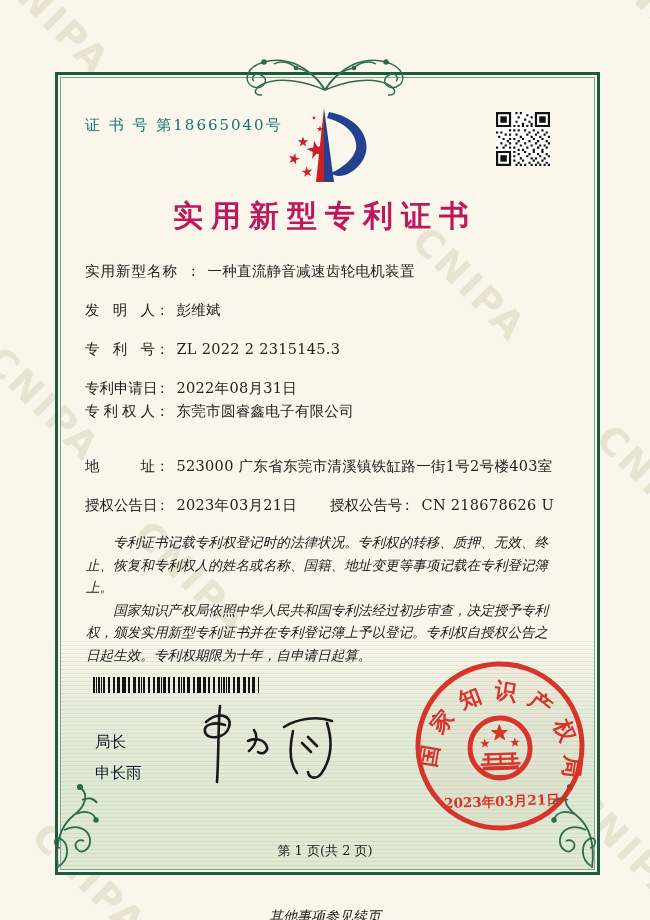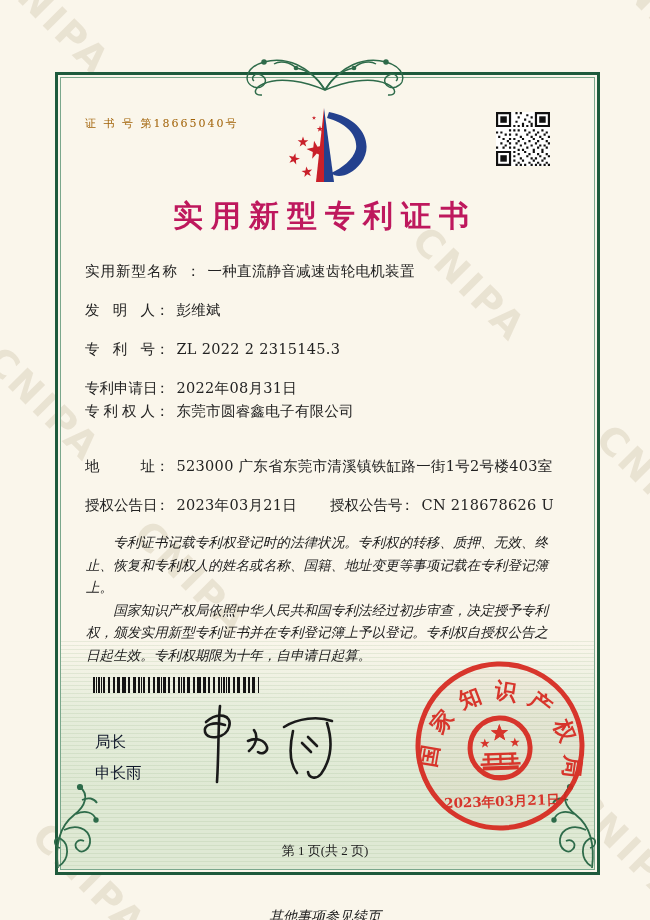--- a/index.html
+++ b/index.html
@@ -28,21 +28,21 @@
     background:
       repeating-linear-gradient(180deg, rgba(134,168,120,.16) 0 1px, rgba(0,0,0,0) 1px 4px),
       linear-gradient(180deg, rgba(226,235,216,0) 0px, rgba(226,235,216,.85) 70px, #dfe9d4 150px);
   }
   
   .orn-top{position:absolute;z-index:3;left:200px;top:48px;}
   .orn-corner{position:absolute;z-index:3;top:782px;}
   .orn-corner.left{left:52px;}
   .orn-corner.right{left:524px;transform:scaleX(-1);}
   
-  .certno{position:absolute;z-index:4;left:85px;top:116px;font-size:11px;letter-spacing:2px;color:#a16207;}
+  .certno{position:absolute;z-index:4;left:85px;top:116px;font-size:15px;letter-spacing:2px;color:#0f766e;}
   .logo{position:absolute;z-index:4;left:276px;top:102px;}
   .qr{position:absolute;z-index:4;left:496px;top:112px;width:54px;height:54px;background:#fff;}
   .title{position:absolute;z-index:4;left:0;top:196px;width:100%;text-align:center;
     font-size:30px;font-weight:bold;letter-spacing:8px;color:#be185d;}
   
   .row{position:absolute;z-index:4;left:85px;font-size:14.5px;white-space:nowrap;color:#222;}
   .lbl{display:inline-block;width:70px;text-align:justify;text-align-last:justify;}
   .row.wide .lbl{width:auto;text-align-last:auto;letter-spacing:1px;margin-right:8px;}
   .colon{margin-right:7px;}
   .val{letter-spacing:.3px;}
@@ -53,21 +53,21 @@
     font-style:italic;color:#1b1b1b;}
   
   .barcode{position:absolute;z-index:4;left:93px;top:677px;width:166px;height:16px;
     background-image:
       repeating-linear-gradient(90deg,#141414 0 2px,rgba(0,0,0,0) 2px 5px),
       repeating-linear-gradient(90deg,#141414 0 1px,rgba(0,0,0,0) 1px 8px),
       repeating-linear-gradient(90deg,rgba(0,0,0,0) 0 3px,#141414 3px 4px,rgba(0,0,0,0) 4px 13px);}
   .director{position:absolute;z-index:4;left:95px;top:727px;font-size:15.5px;line-height:31px;color:#0f172a;}
   .signature{position:absolute;z-index:5;left:192px;top:694px;}
   .seal{position:absolute;z-index:6;left:412px;top:658px;transform:rotate(-2deg);opacity:.93;}
-  .pagenum{position:absolute;z-index:4;left:0;top:842px;width:100%;text-align:center;font-size:13px;color:#222;font-family:Liberation Serif, serif;}
+  .pagenum{position:absolute;z-index:4;left:0;top:842px;width:100%;text-align:center;font-size:13px;color:#222;}
   .note{position:absolute;z-index:4;left:0;top:884px;width:100%;text-align:center;
     font-size:14px;font-style:italic;color:#1b1b1b;margin-top:24px;}
 </style>
 </head>
 <body>
 
 <div>
   <span class="wm" style="left:-18px;top:-4px">CNIPA</span>
   <span class="wm" style="left:588px;top:-12px">CNIPA</span>
   <span class="wm" style="left:398px;top:262px">CNIPA</span>

